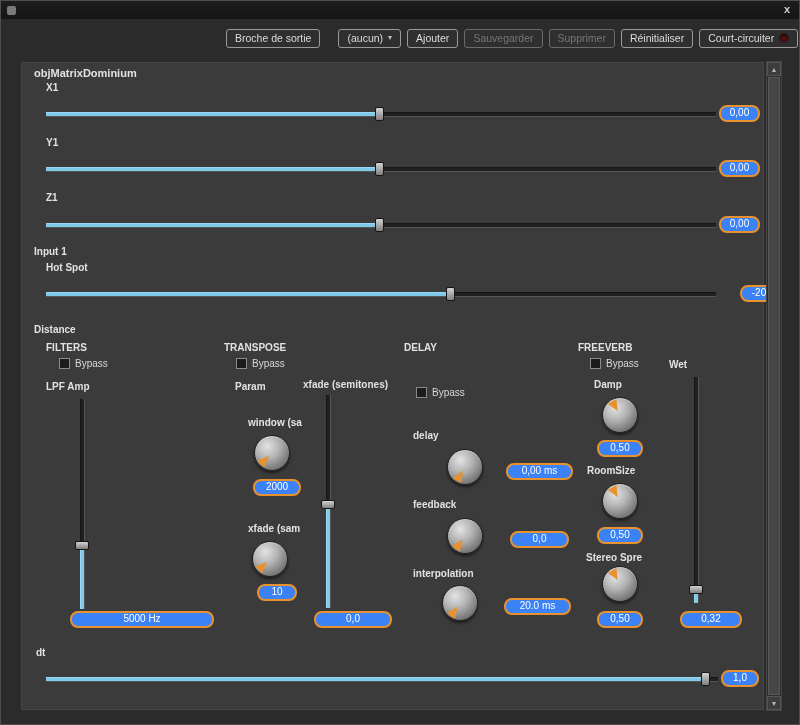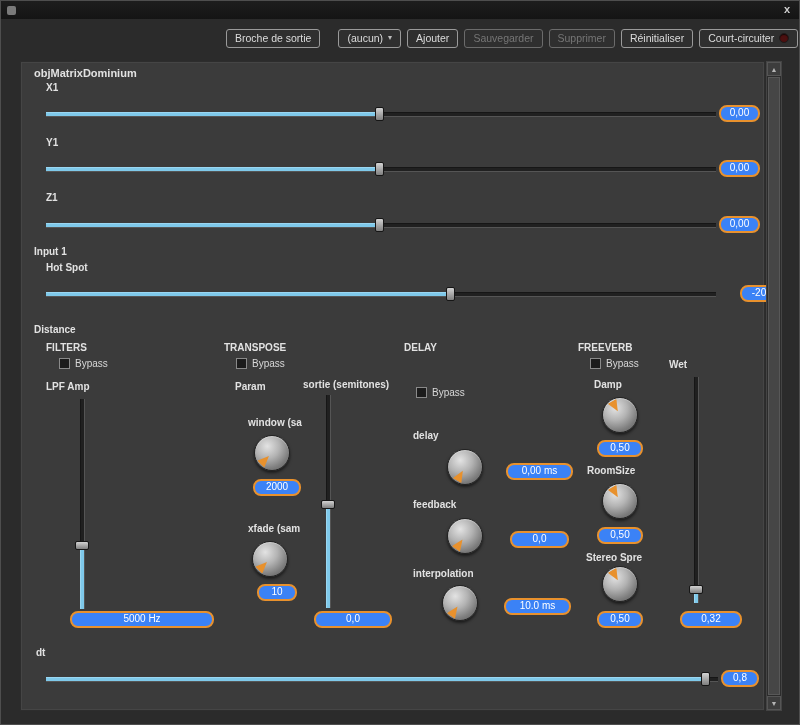--- a/index.html
+++ b/index.html
@@ -171,21 +171,21 @@
   <div class="vfill" style="left:80px;top:550px;height:59px;"></div>
   <div class="vhandle" style="left:75px;top:541px;"></div>
   <div class="vbox" style="left:70px;top:611px;width:140px;">5000 Hz</div>
 
   <div class="lbl" style="left:224px;top:342px;">TRANSPOSE</div>
   <div class="bypass" style="left:236px;top:358px;">
     <span class="chk"></span>
     <span class="chk-lbl">Bypass</span>
   </div>
   <div class="lbl" style="left:235px;top:381px;">Param</div>
-  <div class="lbl" style="left:303px;top:379px;">sortie (semitones)</div>
+  <div class="lbl" style="left:303px;top:379px;">xfade (semitones)</div>
 
   <div class="lbl" style="left:248px;top:417px;">window (sa</div>
   <div class="knob rot225" style="left:254px;top:435px;">
       <div class="ptr"></div>
     </div>
   <div class="vbox" style="left:253px;top:479px;width:44px;">2000</div>
 
   <div class="lbl" style="left:248px;top:523px;">xfade (sam</div>
   <div class="knob rot225" style="left:252px;top:541px;">
       <div class="ptr"></div>
@@ -212,21 +212,21 @@
   <div class="lbl" style="left:413px;top:499px;">feedback</div>
   <div class="knob rot215" style="left:447px;top:518px;">
       <div class="ptr"></div>
     </div>
   <div class="vbox" style="left:510px;top:531px;width:55px;">0,0</div>
 
   <div class="lbl" style="left:413px;top:568px;">interpolation</div>
   <div class="knob rot215" style="left:442px;top:585px;">
       <div class="ptr"></div>
     </div>
-  <div class="vbox" style="left:504px;top:598px;width:63px;">10.0 ms</div>
+  <div class="vbox" style="left:504px;top:598px;width:63px;">20.0 ms</div>
 
   <div class="lbl" style="left:578px;top:342px;">FREEVERB</div>
   <div class="bypass" style="left:590px;top:358px;">
     <span class="chk"></span>
     <span class="chk-lbl">Bypass</span>
   </div>
 
   <div class="lbl" style="left:594px;top:379px;">Damp</div>
   <div class="knob rot330" style="left:602px;top:397px;">
       <div class="ptr"></div>
@@ -248,21 +248,21 @@
   <div class="lbl" style="left:669px;top:359px;">Wet</div>
   <div class="vtrack" style="left:694px;top:377px;height:226px;"></div>
   <div class="vfill" style="left:694px;top:594px;height:9px;"></div>
   <div class="vhandle" style="left:689px;top:585px;"></div>
   <div class="vbox" style="left:680px;top:611px;width:58px;">0,32</div>
 
   <div class="lbl" style="left:36px;top:647px;">dt</div>
   <div class="htrack" style="left:46px;top:677px;width:672px;"></div>
   <div class="hfill" style="left:46px;top:677px;width:658px;"></div>
   <div class="hhandle" style="left:701px;top:672px;"></div>
-  <div class="vbox" style="left:721px;top:670px;width:34px;">0,8</div>
+  <div class="vbox" style="left:721px;top:670px;width:34px;">1,0</div>
 
   <div class="scrollbar">
     <div class="sb-arrow sb-up">▲</div>
     <div class="sb-thumb"></div>
     <div class="sb-arrow sb-down">▼</div>
   </div>
 
 </div>
 
 </body></html>

